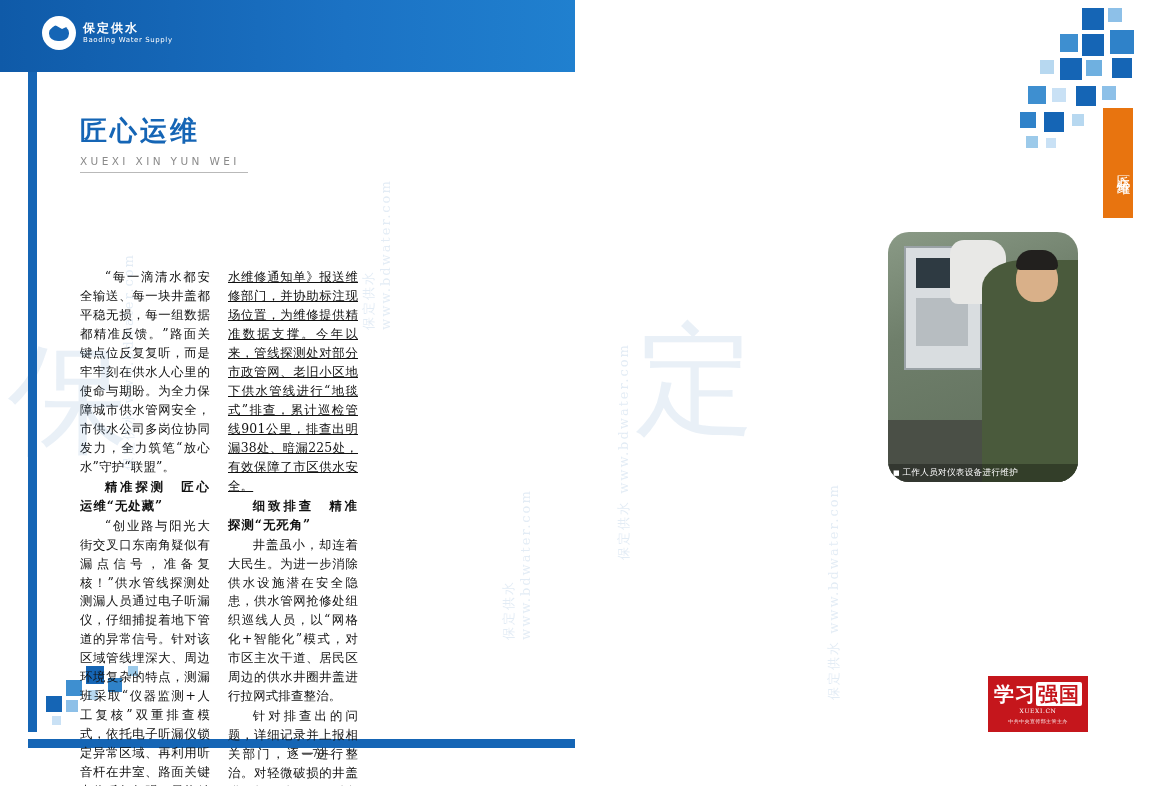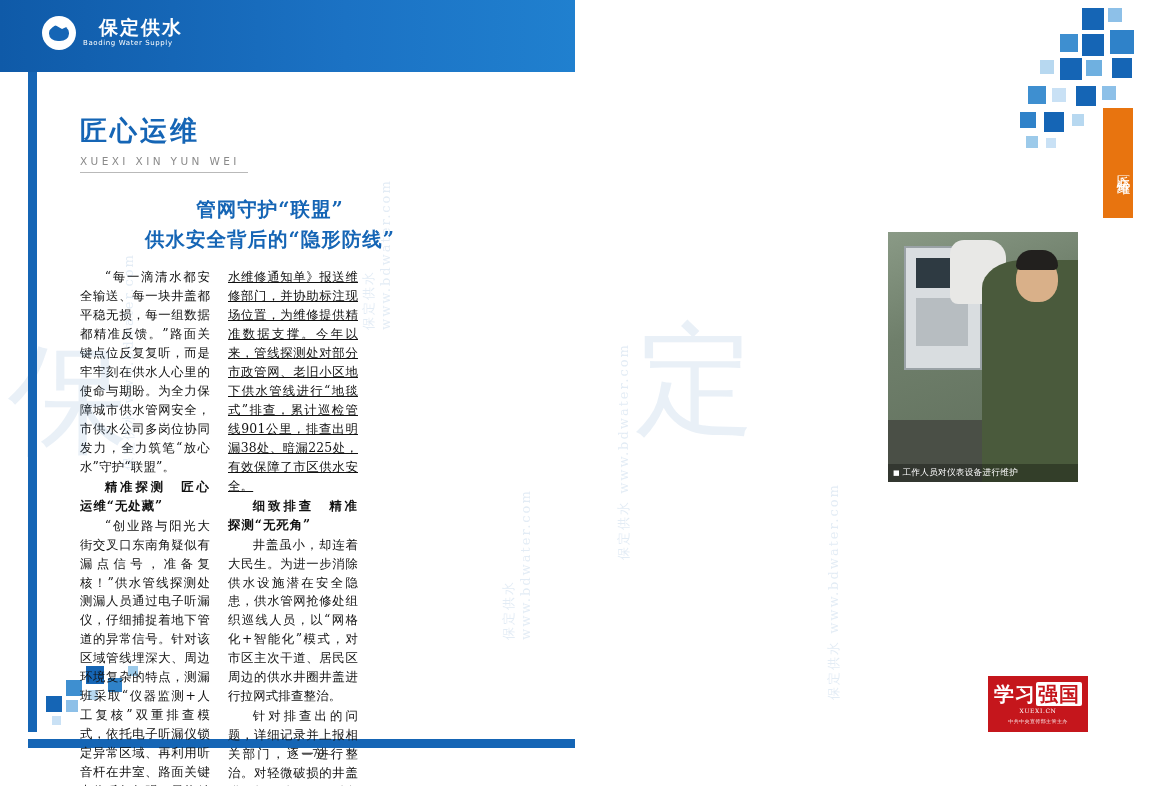--- a/index.html
+++ b/index.html
@@ -56,24 +56,23 @@
     border-radius: 50% 50% 45% 45%;
     background: #1565b5;
     clip-path: polygon(0 35%, 30% 0, 65% 25%, 100% 5%, 100% 100%, 0 100%);
   }
   .logo-text {
     color: #ffffff;
     line-height: 1.05;
   }
   .logo-cn {
     font-family: "DejaVu Serif", "Liberation Serif", serif;
-    font-size: 19px;
+    font-size: 12px;
     font-weight: bold;
     letter-spacing: 2px;
-    margin-left: 16px;
   }
   .logo-en {
     font-size: 7px;
     letter-spacing: 0.6px;
     margin-top: 2px;
   }
   .left-vertbar {
     position: absolute;
     left: 28px; top: 72px;
     width: 9px; height: 660px;
@@ -156,20 +155,21 @@
     letter-spacing: 1px;
   }
   #col1 { left: 80px;  top: 268px; width: 130px; }
   #col2 { left: 228px; top: 268px; width: 130px; }
 
   
   .photo {
     position: absolute;
     background: #6e7c63;
     overflow: hidden;
+    border-radius: 21px;
   }
   .photo .caption {
     position: absolute;
     left: 0; bottom: 0;
     width: 100%;
     box-sizing: border-box;
     padding: 3px 5px;
     color: #ffffff;
     font-family: "DejaVu Sans", "Liberation Sans", sans-serif;
     font-size: 8.6px;
@@ -356,24 +356,20 @@
       <div class="sq" style="left:62px; top:12px; width:14px; height:14px; background:#2f82c9;"></div>
       <div class="sq" style="left:82px; top:0px;  width:10px; height:10px; background:#9ccaea;"></div>
       <div class="sq" style="left:6px;  top:50px; width:9px;  height:9px;  background:#c9e1f5;"></div>
     </div>
 
     <div class="section-title">
       <div class="cn">匠心运维</div>
       <div class="en">XUEXI XIN YUN WEI</div>
     </div>
 
-    <div class="headline">
-      <div>管网守护“联盟”</div>
-      <div>供水安全背后的“隐形防线”</div>
-    </div>
 
     <div class="col" id="col1">
         <p>“每一滴清水都安全输送、每一块井盖都平稳无损，每一组数据都精准反馈。”路面关键点位反复复听，而是牢牢刻在供水人心里的使命与期盼。为全力保障城市供水管网安全，市供水公司多岗位协同发力，全力筑笔“放心水”守护“联盟”。</p>
         <p class="subhead">精准探测　匠心运维“无处藏”</p>
         <p>“创业路与阳光大街交叉口东南角疑似有漏点信号，准备复核！”供水管线探测处测漏人员通过电子听漏仪，仔细捕捉着地下管道的异常信号。针对该区域管线埋深大、周边环境复杂的特点，测漏班采取“仪器监测+人工复核”双重排查模式，依托电子听漏仪锁定异常区域、再利用听音杆在井室、路面关键点位反复复听，最终精准定位漏点位置。</p>
       </div>
     <div class="col" id="col2">
         <p class="noind">水维修通知单》报送维修部门，并协助标注现场位置，为维修提供精准数据支撑。今年以来，管线探测处对部分市政管网、老旧小区地下供水管线进行“地毯式”排查，累计巡检管线901公里，排查出明漏38处、暗漏225处，有效保障了市区供水安全。</p>
         <p class="subhead">细致排查　精准探测“无死角”</p>
         <p>井盖虽小，却连着大民生。为进一步消除供水设施潜在安全隐患，供水管网抢修处组织巡线人员，以“网格化+智能化”模式，对市区主次干道、居民区周边的供水井圈井盖进行拉网式排查整治。</p>

